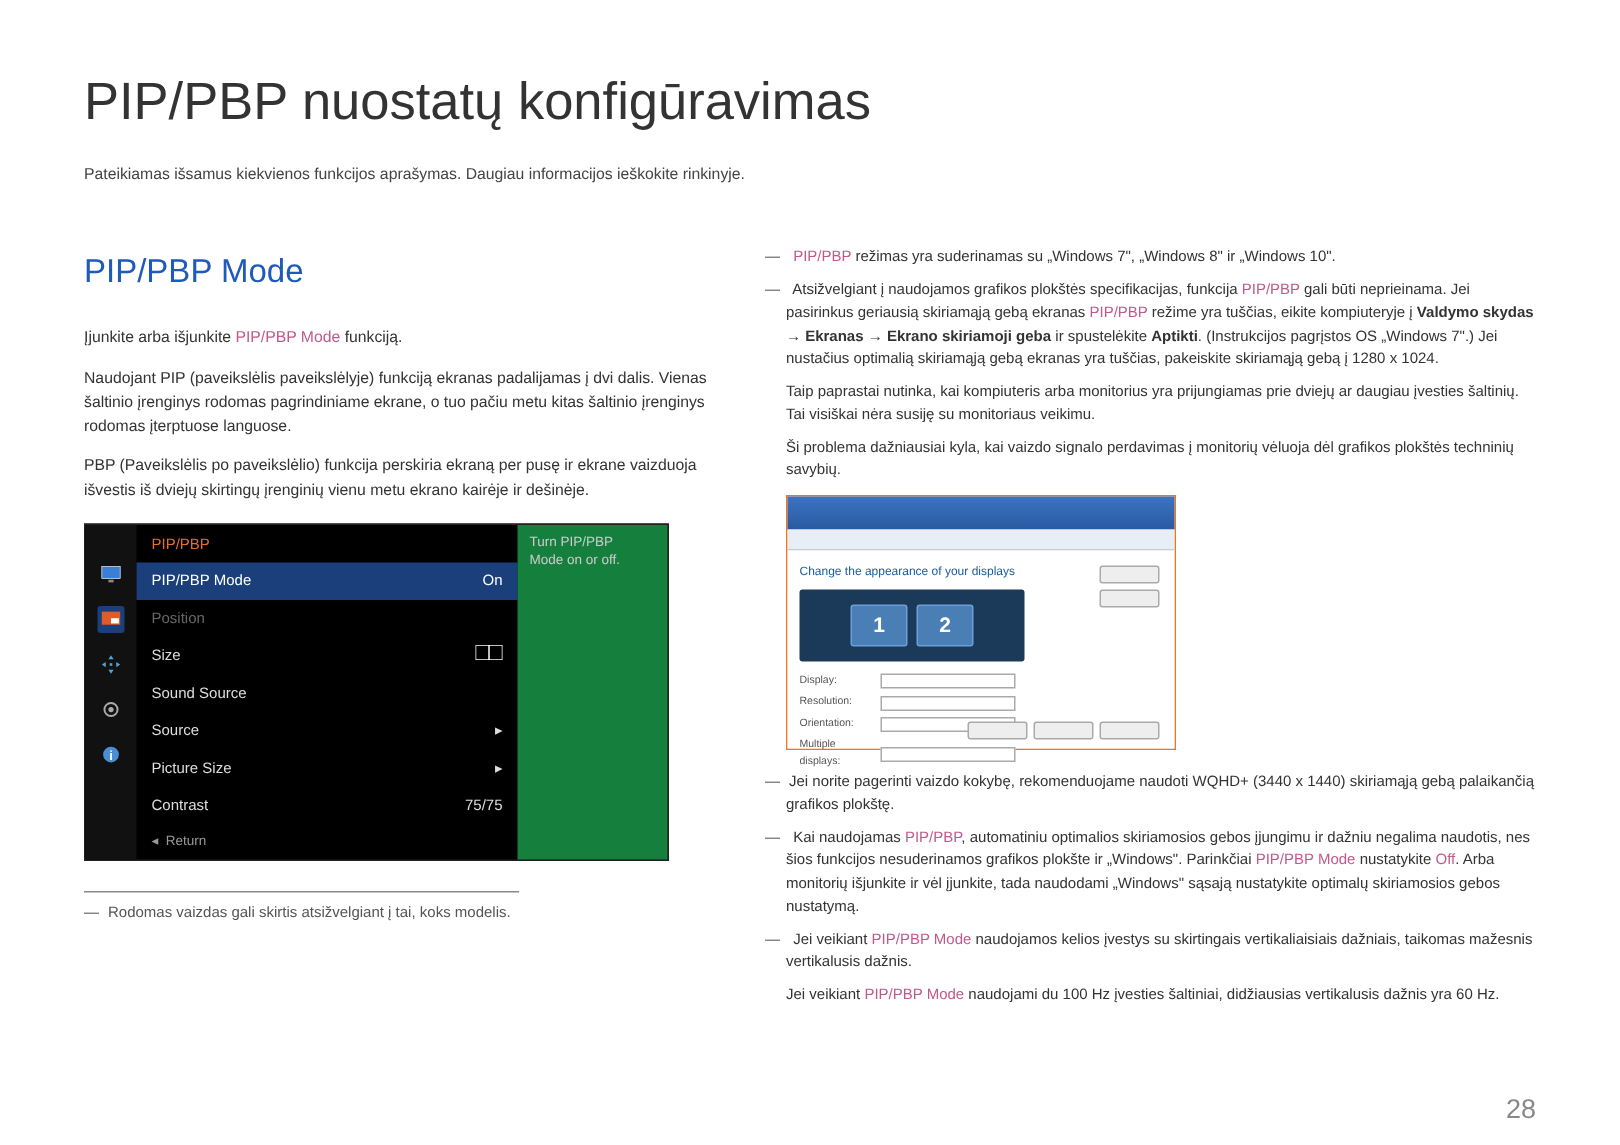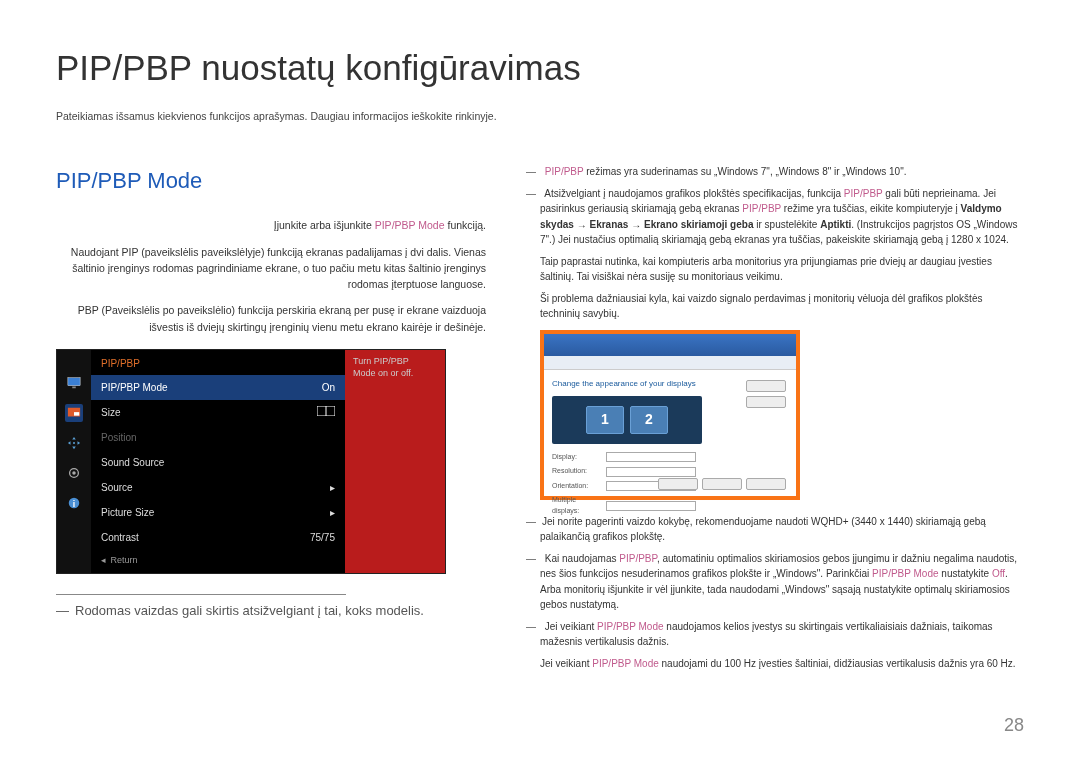--- a/index.html
+++ b/index.html
@@ -28,40 +28,39 @@
     font-weight: 400;
     margin-bottom: 14px;
   }
   .chapter-desc {
     font-size: 10.5px;
     color: #444;
     margin-bottom: 40px;
   }
   .columns {
     display: flex;
-    gap: 40px;
+    gap: 24px;
   }
   .col-left {
     width: 430px;
   }
   .col-right {
     flex: 1;
   }
   .section-title {
     color: #1e5bb8;
     font-size: 22px;
     font-weight: 400;
     margin-bottom: 20px;
   }
   .para {
     font-size: 10.5px;
     color: #333;
     margin-bottom: 10px;
     line-height: 1.55;
-    text-align: right;
   }
   .blue { color: #c05a8c; }
   .bold { font-weight: 700; }
   .osd {
     width: 390px;
     background: #000;
     color: #fff;
     font-size: 10px;
     margin-top: 14px;
     margin-bottom: 20px;
@@ -101,40 +100,40 @@
     font-size: 10px;
     color: #ddd;
   }
   .osd-row.selected {
     background: #1a3f7a;
     color: #fff;
   }
   .osd-row.disabled { color: #666; }
   .osd-side {
     width: 100px;
-    background: #b91c1c;
+    background: #15803d;
     padding: 6px 8px;
     font-size: 9px;
     color: #ccc;
     line-height: 1.3;
   }
   .osd-footer {
     font-size: 9px;
     color: #999;
     text-align: left;
     padding: 4px 10px 6px 10px;
   }
   .footnote-rule {
     border: none;
     border-top: 1px solid #888;
     width: 290px;
     margin-bottom: 6px;
   }
   .footnote {
-    font-size: 13px;
+    font-size: 10px;
     color: #555;
     padding-left: 14px;
     text-indent: -14px;
   }
   .footnote::before {
     content: "―";
     margin-right: 6px;
     color: #555;
   }
   .right-list {
@@ -154,21 +153,21 @@
   }
   .right-sub {
     padding-left: 14px;
     text-indent: 0;
     margin-bottom: 6px;
     line-height: 1.55;
   }
   .win-shot {
     width: 260px;
     height: 170px;
-    border: 4px solid #f97316;
+    border: 1px solid #f97316;
     margin: 8px 0 14px 14px;
     background: #f4f4f4;
     position: relative;
   }
   .win-title {
     height: 22px;
     background: linear-gradient(#3a74c4, #2a5aa0);
   }
   .win-toolbar {
     height: 14px;
@@ -238,21 +237,21 @@
   }
   .win-bottom {
     position: absolute;
     bottom: 6px;
     right: 10px;
     display: flex;
     gap: 4px;
   }
   .page-num {
     position: absolute;
-    bottom: 24px;
+    bottom: 10px;
     right: 56px;
     font-size: 18px;
     color: #888;
   }
 </style>
 </head>
 <body>
 
 <div class="page">
   <div class="chapter-title">PIP/PBP nuostatų konfigūravimas</div>
@@ -299,29 +298,29 @@
                 <text x="8" y="12" text-anchor="middle" fill="#fff" font-size="10" font-weight="bold">i</text>
               </svg>
             </div>
         </div>
         <div class="osd-main">
           <div class="osd-header">PIP/PBP</div>
           <div class="osd-row selected">
             <span>PIP/PBP Mode</span>
               <span>On</span>
           </div>
+          <div class="osd-row disabled">
+            <span>Position</span>
+          </div>
           <div class="osd-row">
             <span>Size</span>
             <span><svg width="18" height="10" viewBox="0 0 18 10">
                   <rect x="0" y="0" width="18" height="10" fill="none" stroke="#fff" stroke-width="1"></rect>
                   <line x1="9" y1="0" x2="9" y2="10" stroke="#fff"></line>
                 </svg></span>
-          </div>
-          <div class="osd-row disabled">
-            <span>Position</span>
           </div>
           <div class="osd-row">
             <span>Sound Source</span>
           </div>
           <div class="osd-row">
             <span>Source</span>
               <span>▸</span>
           </div>
           <div class="osd-row">
             <span>Picture Size</span>

